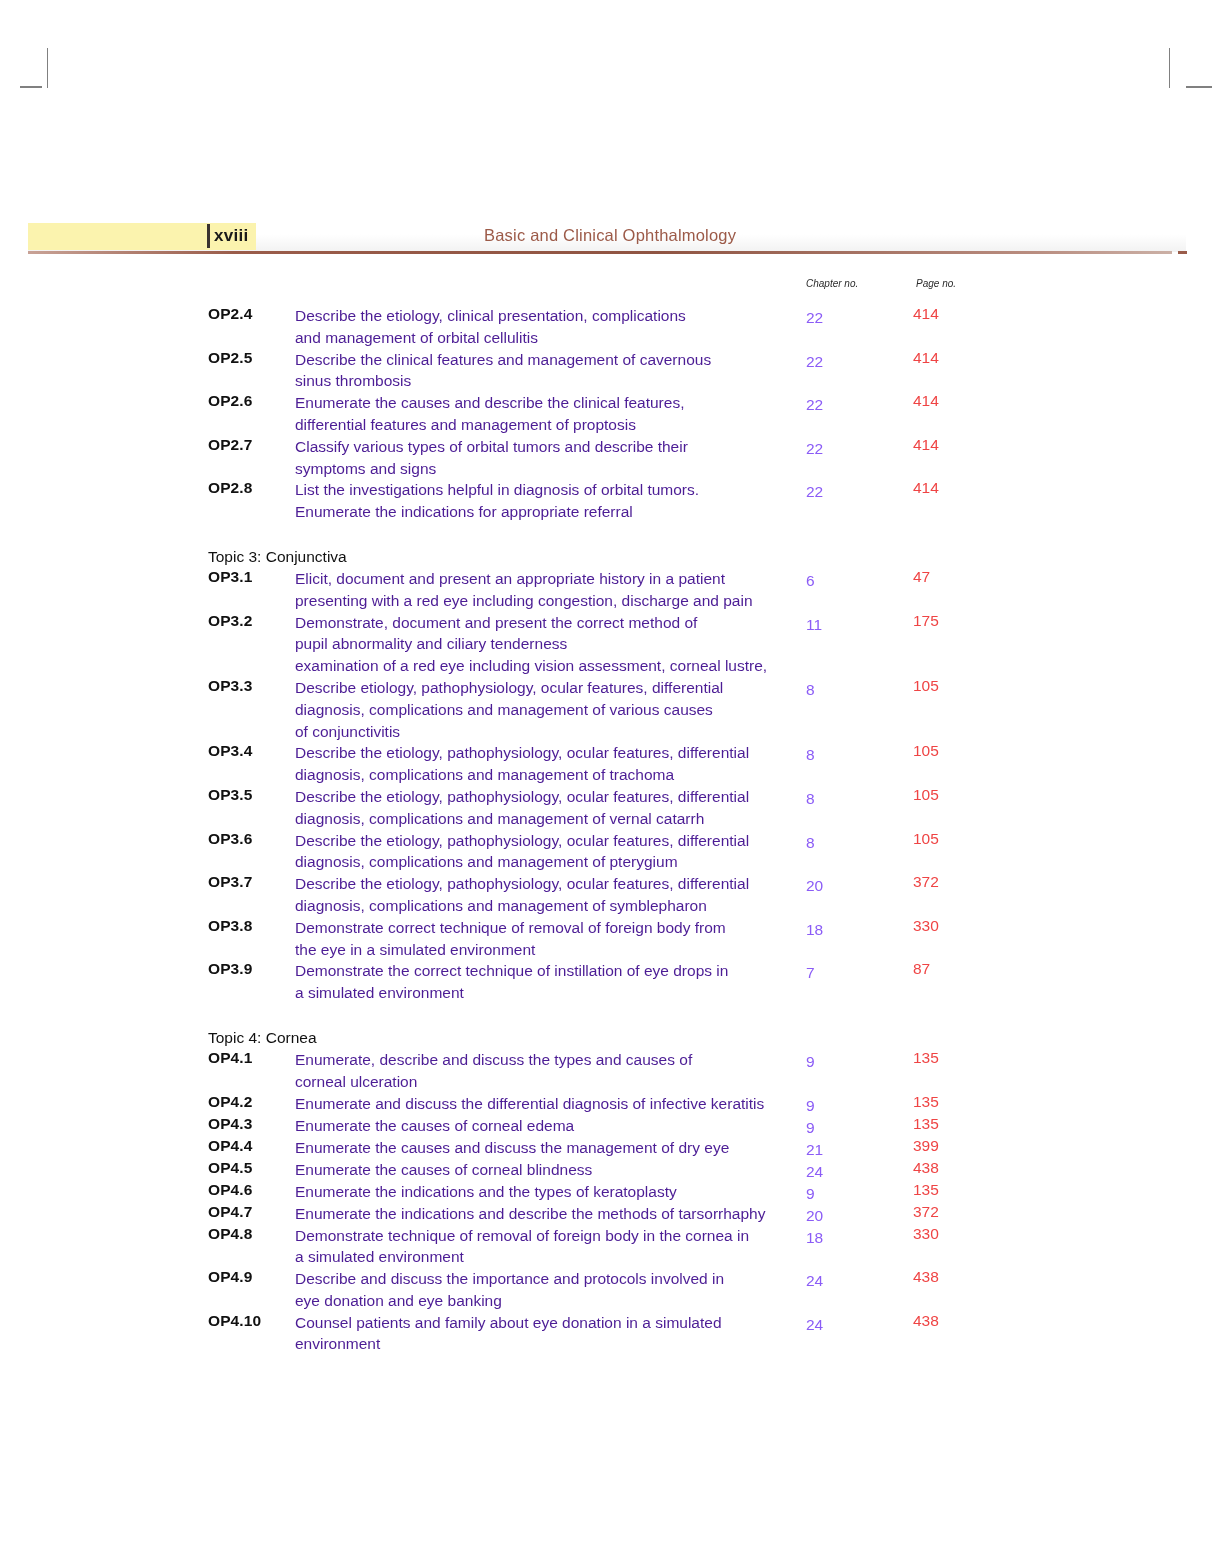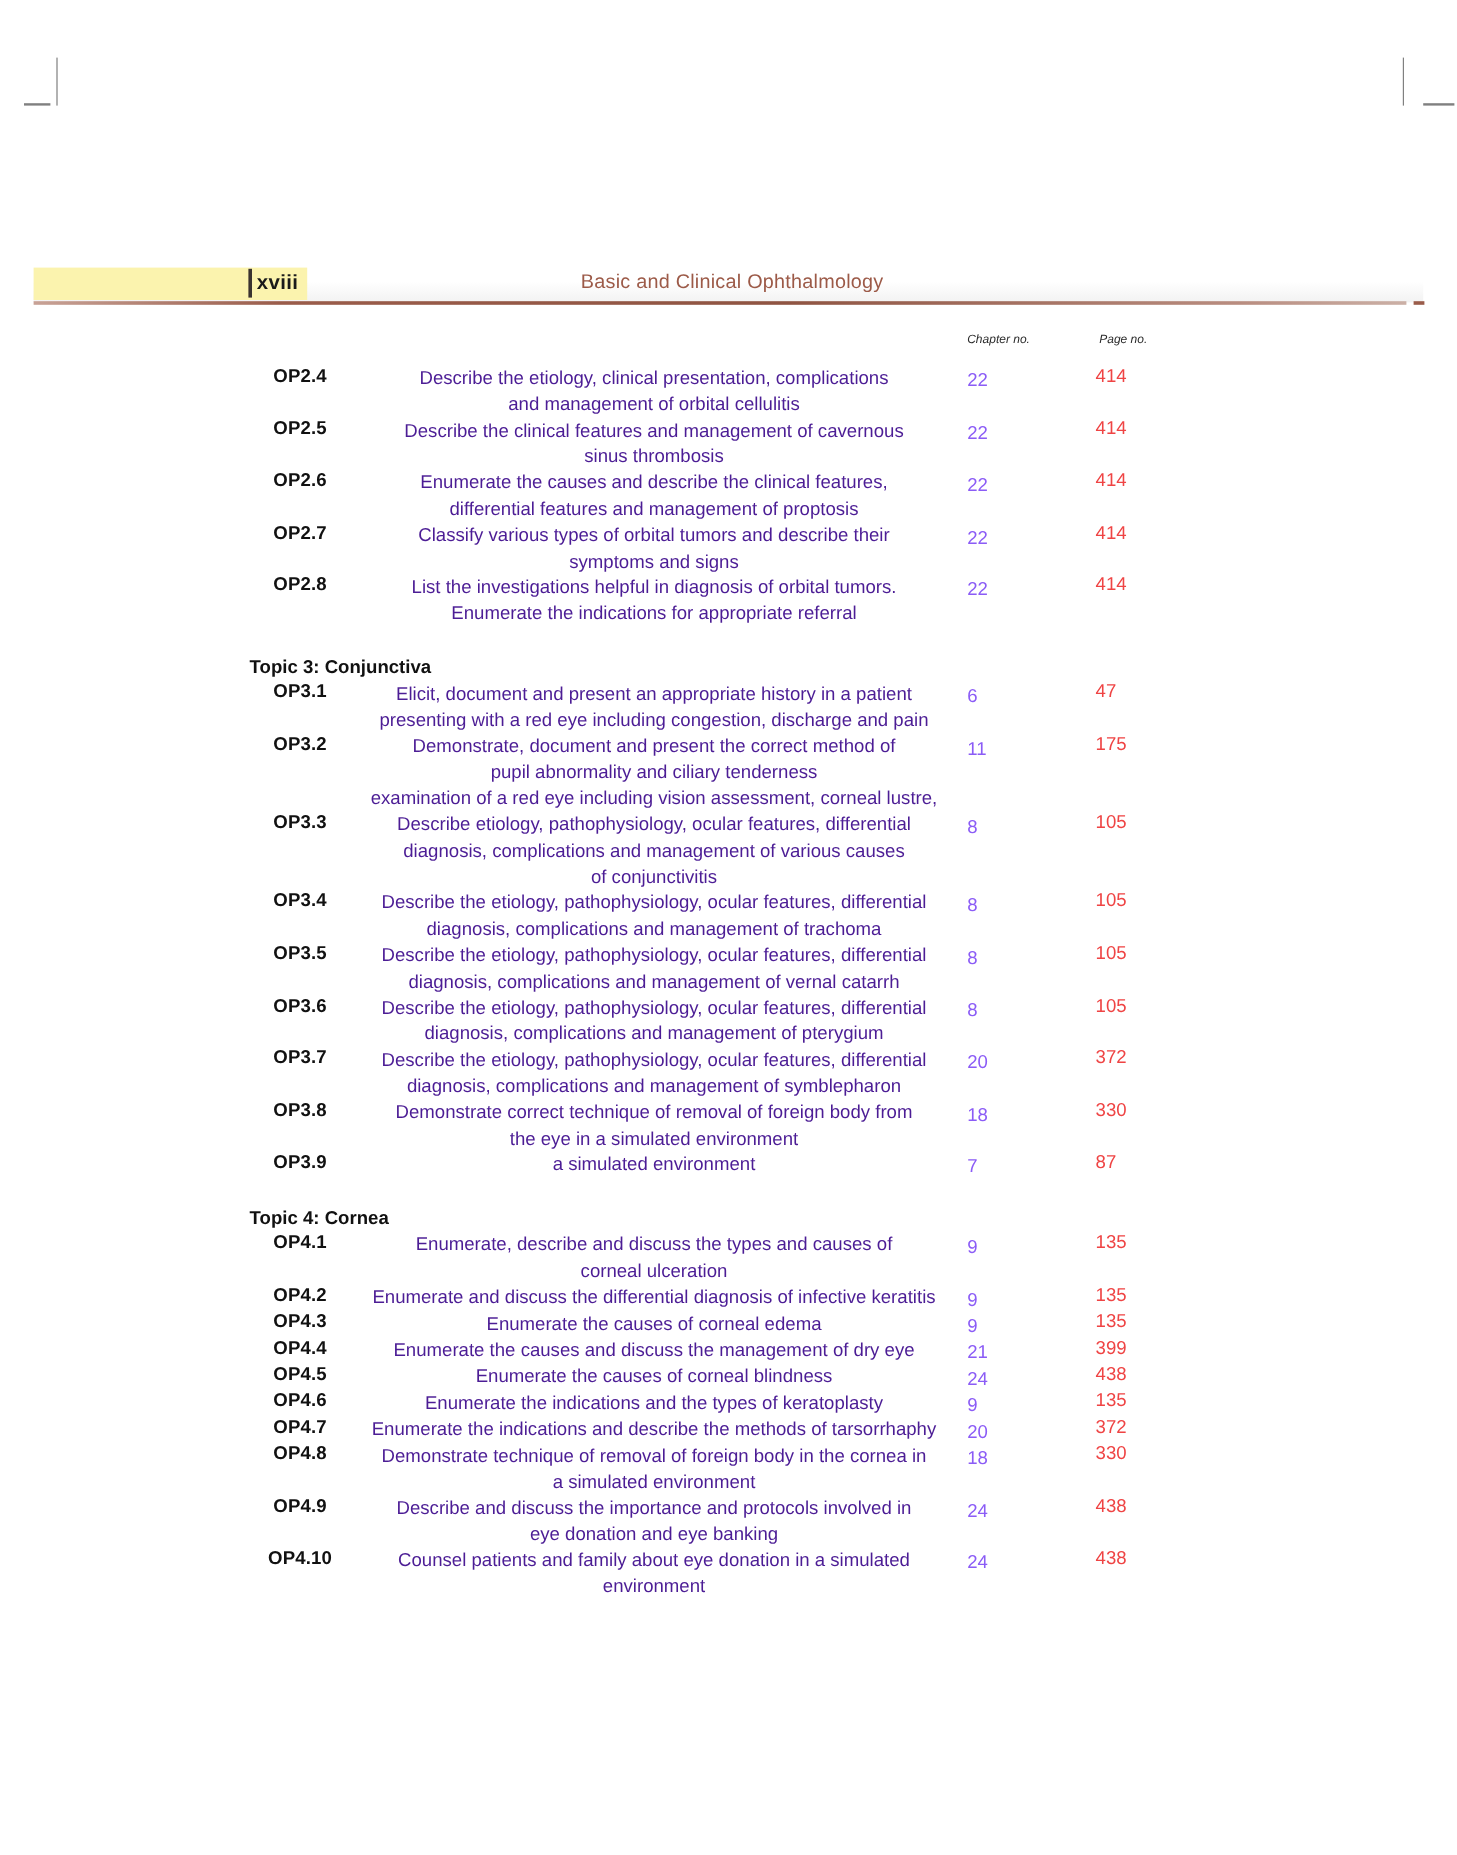--- a/index.html
+++ b/index.html
@@ -126,21 +126,20 @@
   .rows {
     position: absolute;
     left: 0;
     top: 261px;
     width: 1214px;
   }
   .row {
     position: relative;
     display: block;
     min-height: 22px;
-    text-align: center;
   }
   .row-inner {
     position: relative;
     display: flex;
     align-items: flex-start;
   }
   .code {
     position: absolute;
     left: 208px;
     top: 0;
@@ -169,21 +168,21 @@
   .page {
     position: absolute;
     left: 913px;
     top: 0;
     font-size: 15.5px;
     color: #ef4444;
   }
   .topic {
     position: relative;
     font-size: 15.5px;
-    font-weight: bold;
+    font-weight: normal;
     color: #111111;
     margin-left: 208px;
     line-height: 22px;
   }
   .gap-before-topic { height: 23px; }
 </style>
 </head>
 <body>
 
 <div id="page">
@@ -355,20 +354,21 @@
               <span class="ln">the eye in a simulated environment</span>
             </div>
             <div class="chap">18</div>
             <div class="page">330</div>
           </div>
         </div>
         <div class="row">
           <div class="row-inner">
             <div class="code">OP3.9</div>
             <div class="desc">
+              <span class="ln">Demonstrate the correct technique of instillation of eye drops in</span>
               <span class="ln">a simulated environment</span>
             </div>
             <div class="chap">7</div>
             <div class="page">87</div>
           </div>
         </div>
         <div class="gap-before-topic"></div>
         <div class="topic">Topic 4: Cornea</div>
         <div class="row">
           <div class="row-inner">

